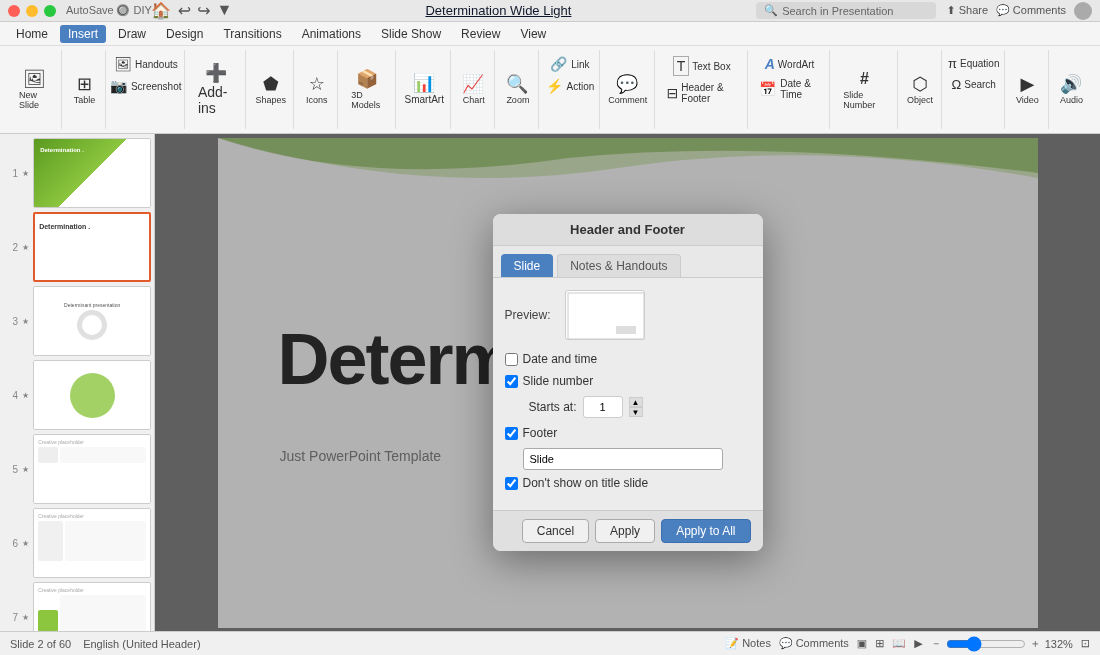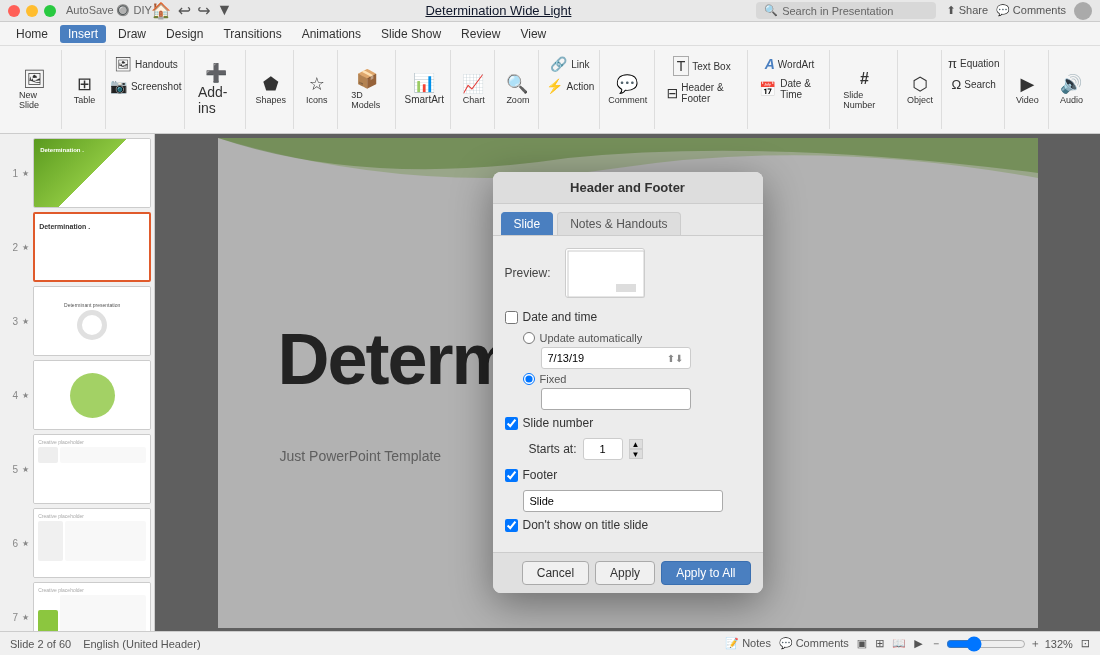--- a/index.html
+++ b/index.html
@@ -421,39 +421,20 @@
             </div>
           </div>
 
           <div class="form-row">
             <label class="checkbox-label">
               <input type="checkbox" style="">
               <span>Date and time</span>
             </label>
           </div>
 
-          <div class="radio-group">
-            <label class="radio-label">
-              <input type="radio" name="date_type" style="">
-              <span>Update automatically</span>
-            </label>
-            <div style="margin-left:18px; margin-bottom:4px;">
-              <div class="date-field">
-                <span>7/13/19</span>
-                <span class="date-spinner">⬆⬇</span>
-              </div>
-            </div>
-            <label class="radio-label">
-              <input type="radio" name="date_type" checked="" style="">
-              <span>Fixed</span>
-            </label>
-            <div style="margin-left:18px; margin-bottom:4px;">
-              <input type="text" class="fixed-field" value="" style="">
-            </div>
-          </div>
 
           <div class="form-row">
             <label class="checkbox-label">
               <input type="checkbox" checked="" style="">
               <span>Slide number</span>
             </label>
           </div>
 
           <div class="starts-row">
             <span style="width:18px;"></span>

